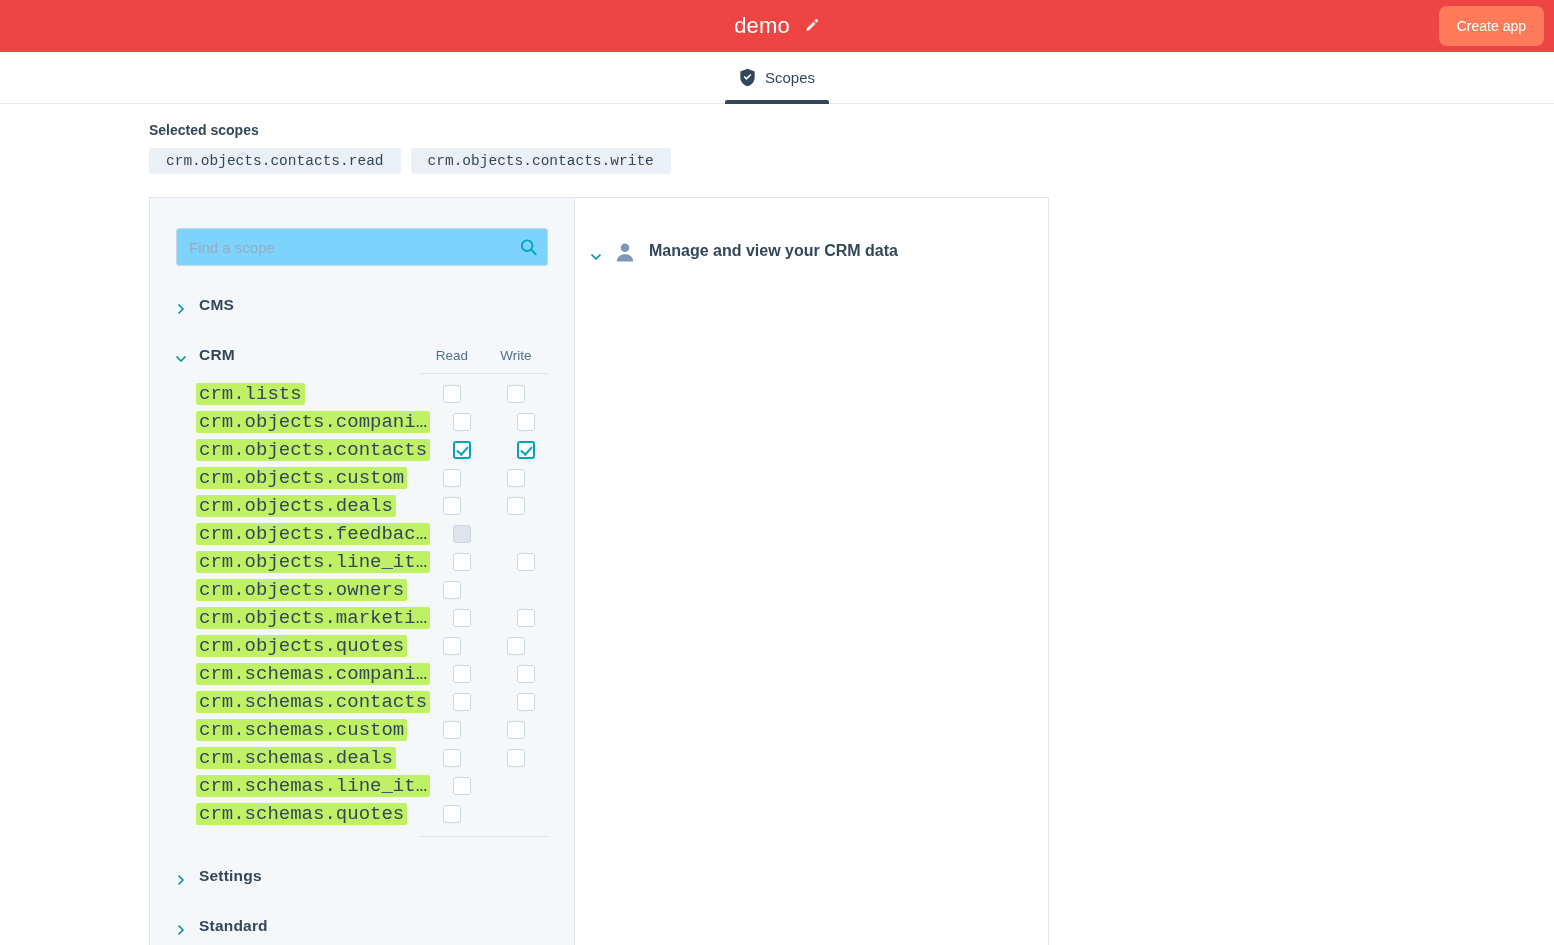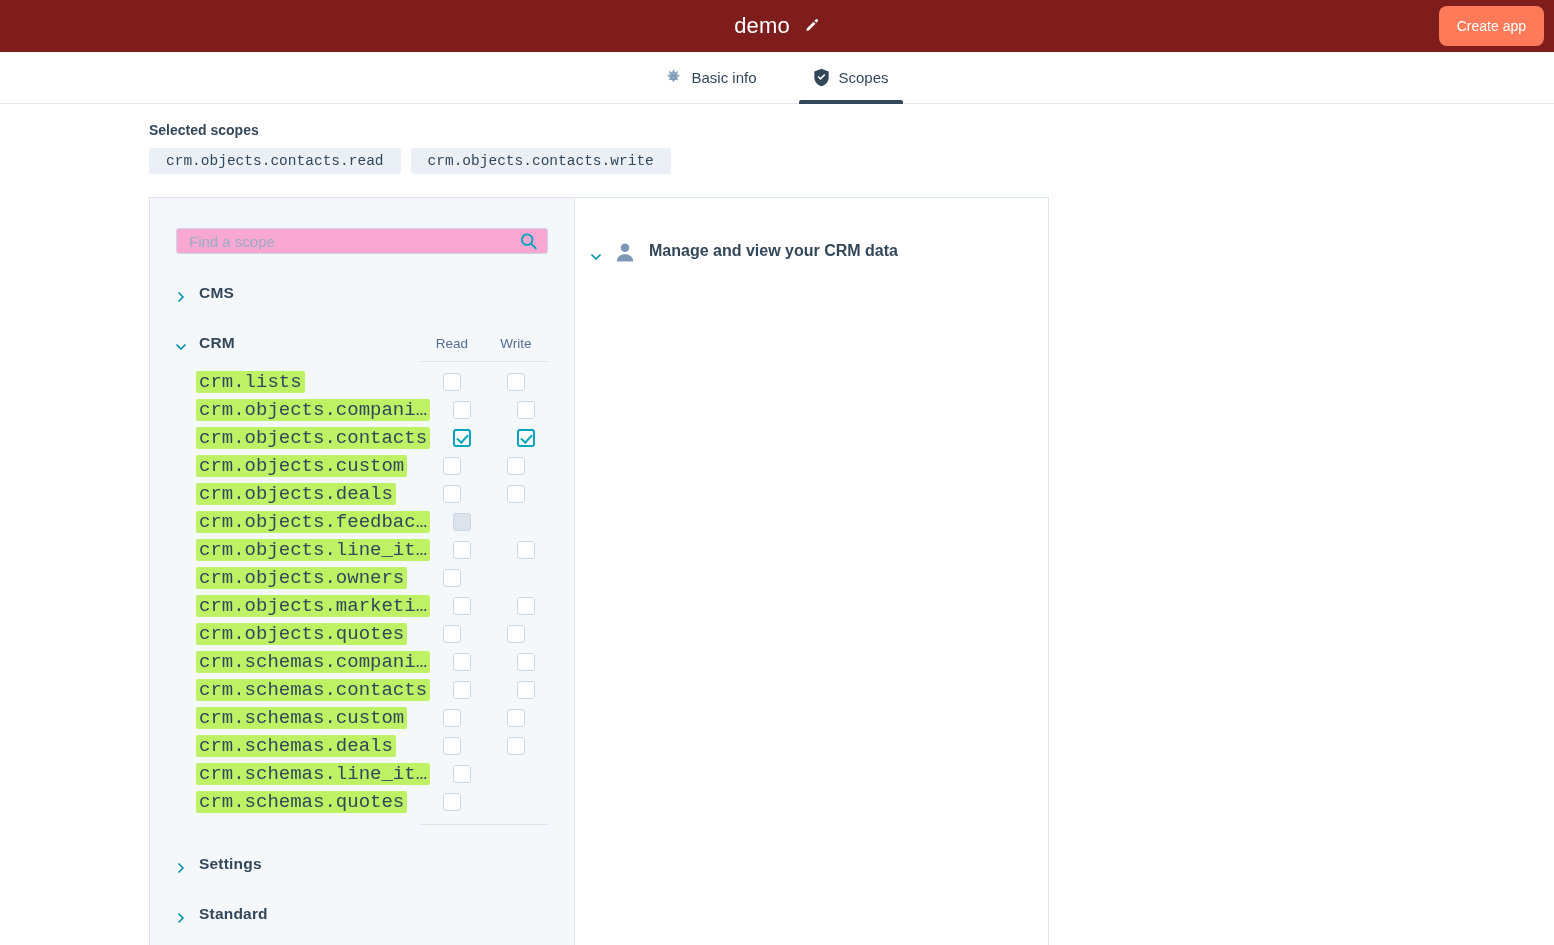--- a/index.html
+++ b/index.html
@@ -9,21 +9,21 @@
     width: 1554px; height: 945px;
     background: #ffffff;
     font-family: "Liberation Sans", sans-serif;
     overflow: hidden;
   }
 
   
   .topbar {
     position: relative;
     height: 52px;
-    background: #7f1d1d;
+    background: #ef4444;
     display: flex;
     align-items: center;
     justify-content: center;
   }
   .app-title-wrap {
     display: flex;
     align-items: center;
     gap: 14px;
   }
   .app-title {
@@ -130,22 +130,22 @@
   }
   .right-panel {
     flex: 1;
     background: #ffffff;
     padding: 42px 30px 0 16px;
   }
 
   
   .search-wrap {
     position: relative;
-    height: 26px;
-    background: #f9a8d4;
+    height: 38px;
+    background: #7dd3fc;
     border: 1px solid #cbd6e2;
     border-radius: 3px;
   }
   .search-input {
     width: 100%; height: 100%;
     border: none;
     outline: none;
     background: transparent;
     padding: 0 40px 0 12px;
     font-size: 15px;
@@ -307,30 +307,20 @@
         <path d="M11.6 1.6a1.4 1.4 0 0 1 2 2L12.4 4.8 10.4 2.8 11.6 1.6z" fill="#ffffff"></path>
         <path d="M9.5 3.7l2 2L5 12.2l-2.6.7.7-2.6L9.5 3.7z" fill="#ffffff"></path>
       </svg>
     </span>
   </div>
   <button class="create-app-btn">Create app</button>
 </div>
 
 <div class="tabstrip">
 
-  <div class="tab">
-    <span>
-      <svg width="17" height="17" viewBox="0 0 20 20" aria-hidden="true">
-        <path fill="#7c98b6" d="M10 6.6a3.4 3.4 0 1 0 0 6.8 3.4 3.4 0 0 0 0-6.8zm0 5.2a1.8 1.8 0 1 1 0-3.6 1.8 1.8 0 0 1 0 3.6z"></path>
-        <path fill="#7c98b6" d="M9.1 1h1.8l.3 2.1 1.5.6L14.4 2.4l1.2 1.2-1.3 1.7.6 1.5 2.1.3v1.8l-2.1.3-.6 1.5 1.3 1.7-1.2 1.2-1.7-1.3-1.5.6-.3 2.1H9.1l-.3-2.1-1.5-.6-1.7 1.3L4.4 12.4l1.3-1.7-.6-1.5L3 8.9V7.1l2.1-.3.6-1.5L4.4 3.6l1.2-1.2 1.7 1.3 1.5-.6L9.1 1z" opacity=".85"></path>
-      </svg>
-    </span>
-    <span>Basic info</span>
-    <span class="tab-underline"></span>
-  </div>
 
   <div class="tab active">
     <span>
       <svg width="17" height="19" viewBox="0 0 18 20" aria-hidden="true">
         <path fill="#33475b" d="M9 .8 1.4 3.6v6.1c0 4.5 3.1 8.3 7.6 9.5 4.5-1.2 7.6-5 7.6-9.5V3.6L9 .8z"></path>
         <path fill="#ffffff" d="m7.9 12.6-3-3 1.2-1.2 1.8 1.8 4-4 1.2 1.2-5.2 5.2z"></path>
       </svg>
     </span>
     <span>Scopes</span>
     <span class="tab-underline"></span>

